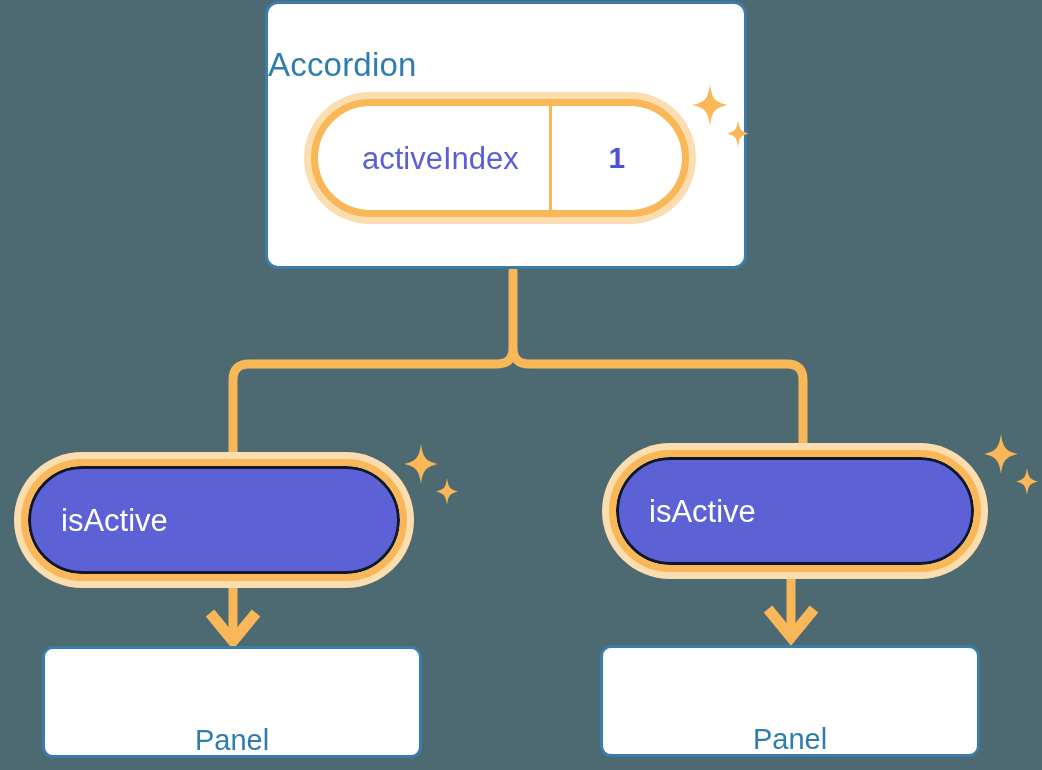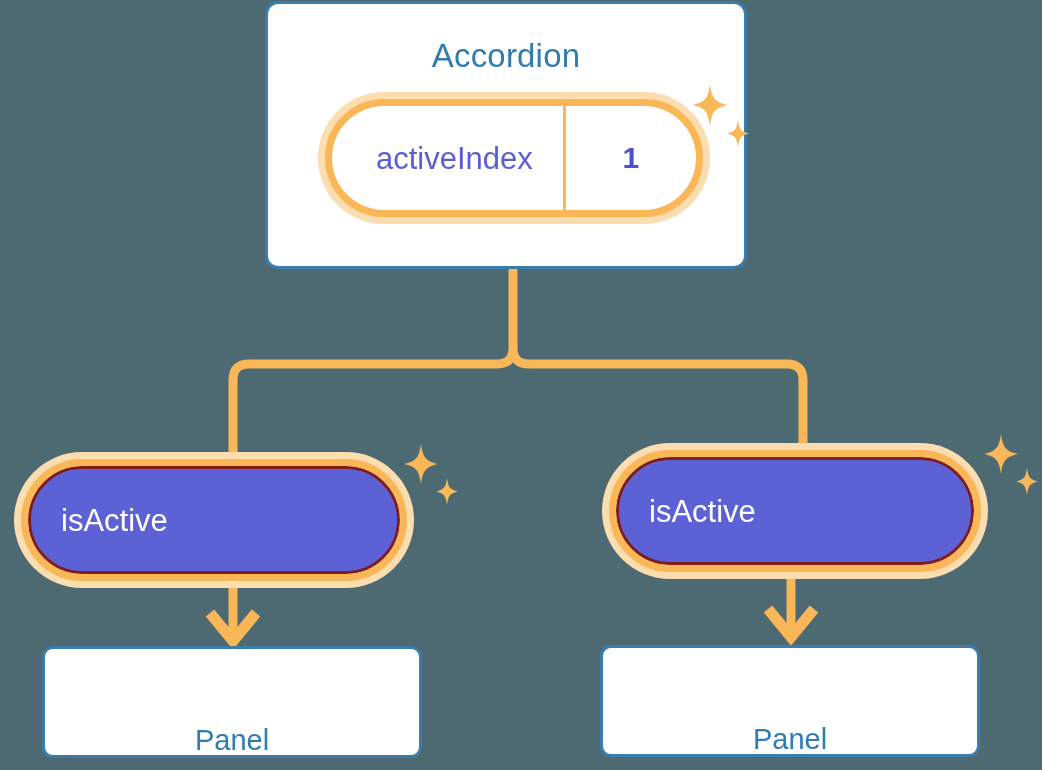--- a/index.html
+++ b/index.html
@@ -41,26 +41,26 @@
     box-sizing: border-box;
     z-index: 2;
   }
   #accordion-card {
     left: 265px;
     top: 1px;
     width: 482px;
     height: 268px;
   }
   .card-title {
-    text-align: center;
+    text-align: left;
     color: #2f7caf;
     font-size: 33px;
     font-weight: 400;
     letter-spacing: .2px;
-    margin-top: 35px;
+    margin-top: 44px;
     line-height: 1;
   }
 
   
   .panel-card {
     position: absolute;
     background: #ffffff;
     border: 3px solid #3a7cab;
     border-radius: 11px;
     box-sizing: border-box;
@@ -128,39 +128,39 @@
     flex: 1 1 auto;
     color: #4f52d0;
     font-size: 30px;
     font-weight: 700;
     border-left: 3px solid #f9b757;
   }
 
   
   .pill--prop .pill-inner {
     background: #5c61d6;
-    border: 3px solid #7f1d1d;
+    border: 3px solid #0f172a;
   }
   .pill--prop .pill-key {
     flex: 0 0 auto;
     color: #ffffff;
     font-size: 31px;
     font-weight: 400;
     padding: 0 26px 0 30px;
   }
   .pill--prop .pill-val {
     flex: 1 1 auto;
     color: #ffffff;
     font-size: 30px;
     font-weight: 700;
     border-left: 3px solid #ffffff;
     padding: 0 22px;
   }
 
-  #pill-active-index { left: 318px; top: 92px;  width: 392px; height: 132px; }
+  #pill-active-index { left: 304px; top: 92px;  width: 392px; height: 132px; }
   #pill-left         { left: 14px;  top: 452px; width: 400px; height: 136px; }
   #pill-right        { left: 602px; top: 443px; width: 386px; height: 136px; }
 
   
   .sparkle-group {
     position: absolute;
     z-index: 4;
     pointer-events: none;
   }
   #sparkle-accordion { left: 684px; top: 82px;  width: 70px; height: 72px; }

